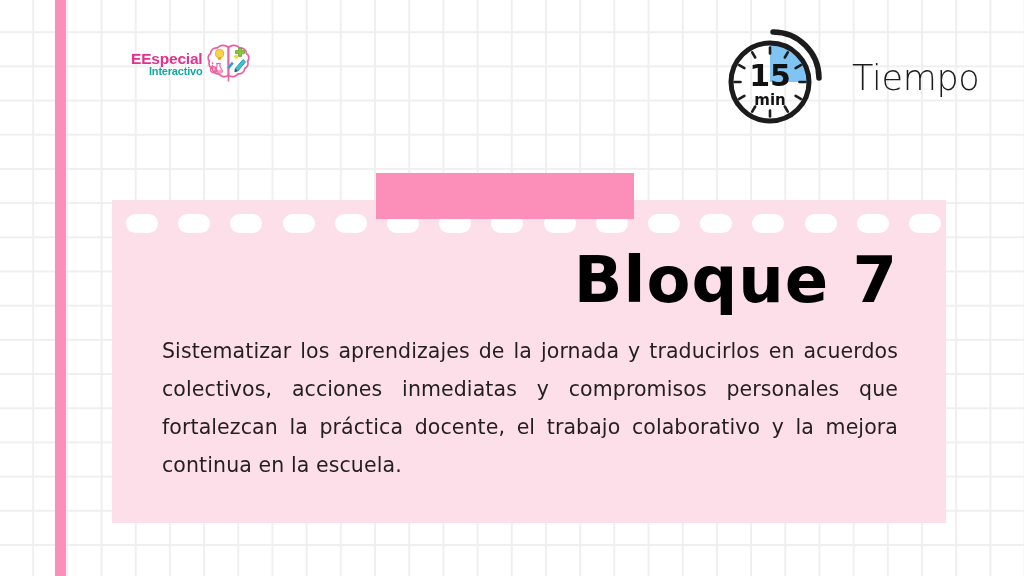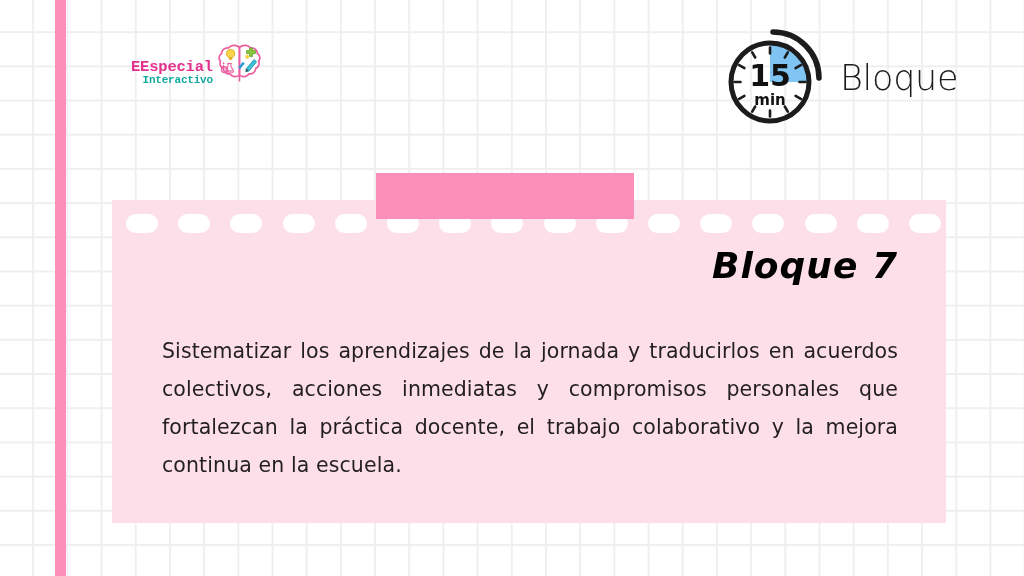--- a/index.html
+++ b/index.html
@@ -42,23 +42,22 @@
     height: 576px;
     background: #FB8FB9;
   }
 
   
   #logo {
     position: absolute;
     left: 131px;
     top: 42px;
     display: flex;
-    align-items: flex-end;
+    align-items: center;
     gap: 4px;
-    font-family: Liberation Mono, monospace;
   }
   #logo-text {
     display: flex;
     flex-direction: column;
     align-items: flex-end;
     line-height: 1.0;
   }
   #logo-line1 {
     font-size: 15.5px;
     font-weight: bold;
@@ -73,20 +72,21 @@
   }
   #logo-mark { width: 46px; height: 44px; display:block; }
 
   
   #timer {
     position: absolute;
     left: 718px;
     top: 24px;
     display: flex;
     align-items: center;
+    gap: 12px;
   }
   #timer-clock { width: 118px; height: 108px; display: block; }
   #timer-label {
     font-size: 35px;
     color: #1c1c1c;
     letter-spacing: -0.3px;
     margin-left: 4px;
     font-family: "DejaVu Sans", sans-serif;
     font-weight: 300;
   }
@@ -131,25 +131,24 @@
     border-radius: 10px;
   }
 
   
   #card-title {
     position: absolute;
     right: 48px;
     top: 48px;
     font-family: "DejaVu Sans", sans-serif;
     font-weight: bold;
-    font-size: 36px;
+    font-size: 64px;
     color: #000000;
     letter-spacing: 1px;
     line-height: 1;
-    font-style: italic;
   }
 
   #card-body {
     position: absolute;
     left: 50px;
     right: 48px;
     top: 132px;
     font-family: "DejaVu Sans", sans-serif;
     font-size: 20.5px;
     line-height: 38px;
@@ -236,21 +235,21 @@
         <line x1="34.2" y1="87.7" x2="37.2" y2="82.5"></line>
         <line x1="21.2" y1="74.8" x2="26.4" y2="71.8"></line>
         <line x1="16.5" y1="58" x2="22.5" y2="58"></line>
         <line x1="21.2" y1="41.2" x2="26.4" y2="44.2"></line>
         <line x1="34.2" y1="28.3" x2="37.2" y2="33.5"></line>
       </g>
 
       <text x="52" y="62" text-anchor="middle" font-family="DejaVu Sans, sans-serif" font-size="30" font-weight="bold" fill="#111111">15</text>
       <text x="52" y="81" text-anchor="middle" font-family="DejaVu Sans, sans-serif" font-size="15" font-weight="bold" fill="#111111">min</text>
     </svg>
-    <span id="timer-label">Bloque</span>
+    <span id="timer-label">Tiempo</span>
   </div>
 
   <div id="card-tab"></div>
 
   <div id="card">
 
     <div id="perforations">
         <div class="perf" style="left: 14px;"></div>
         <div class="perf" style="left: 66.2px;"></div>
         <div class="perf" style="left: 118.4px;"></div>

